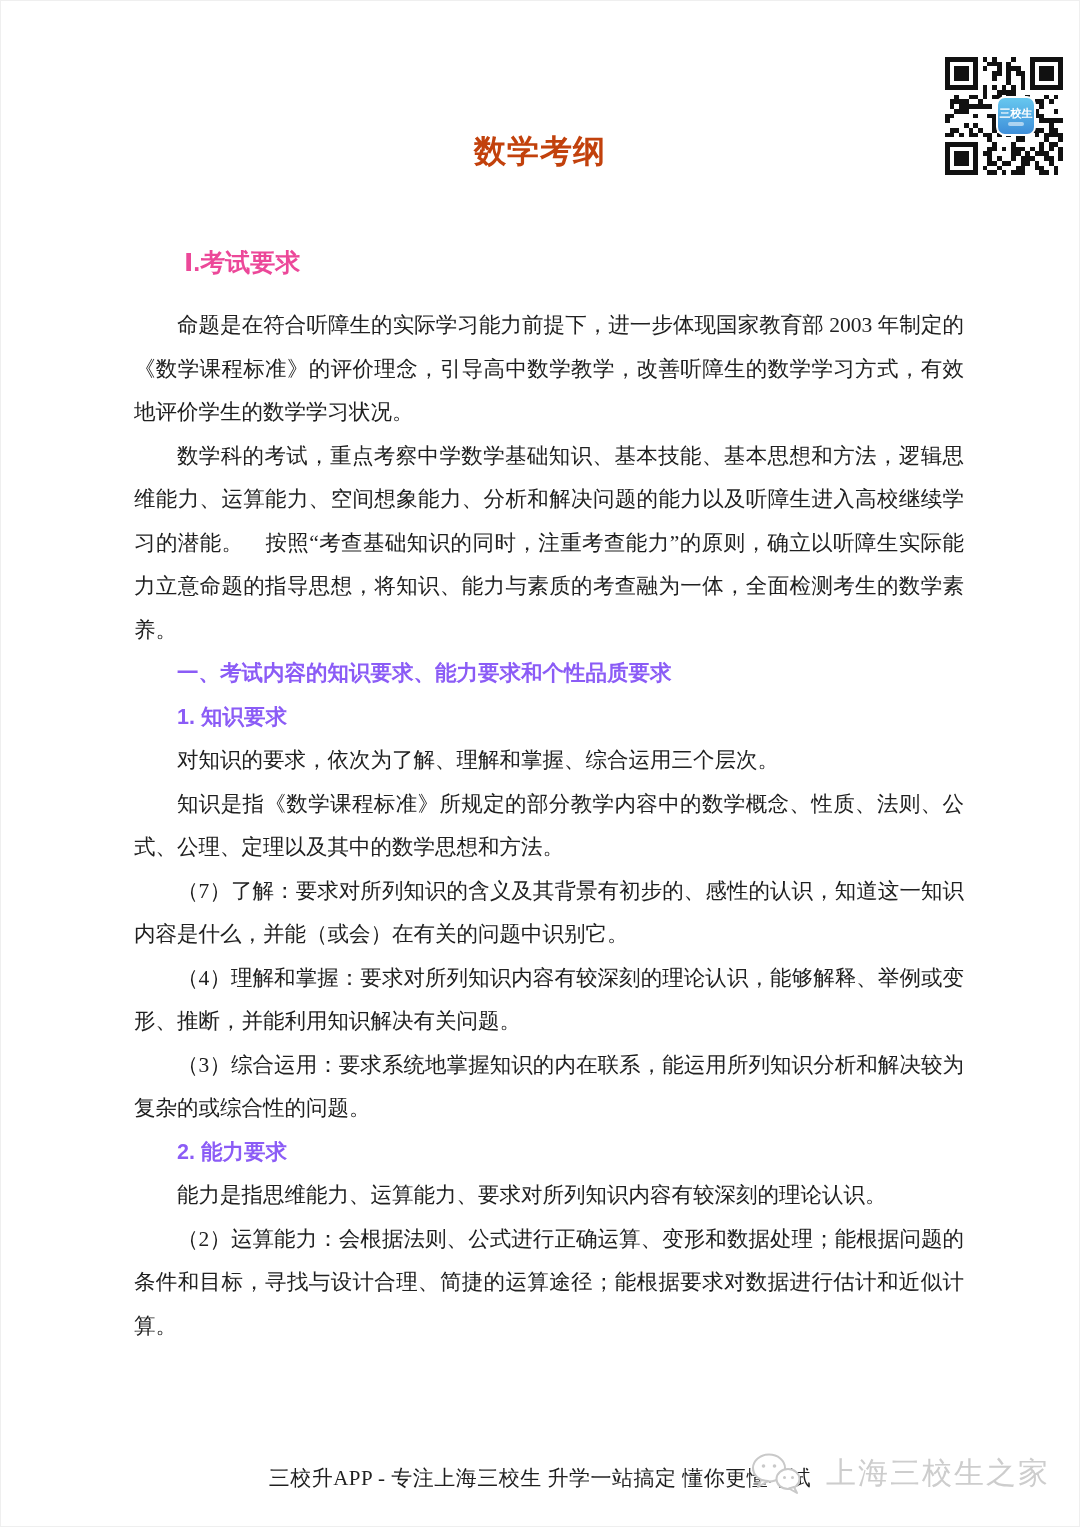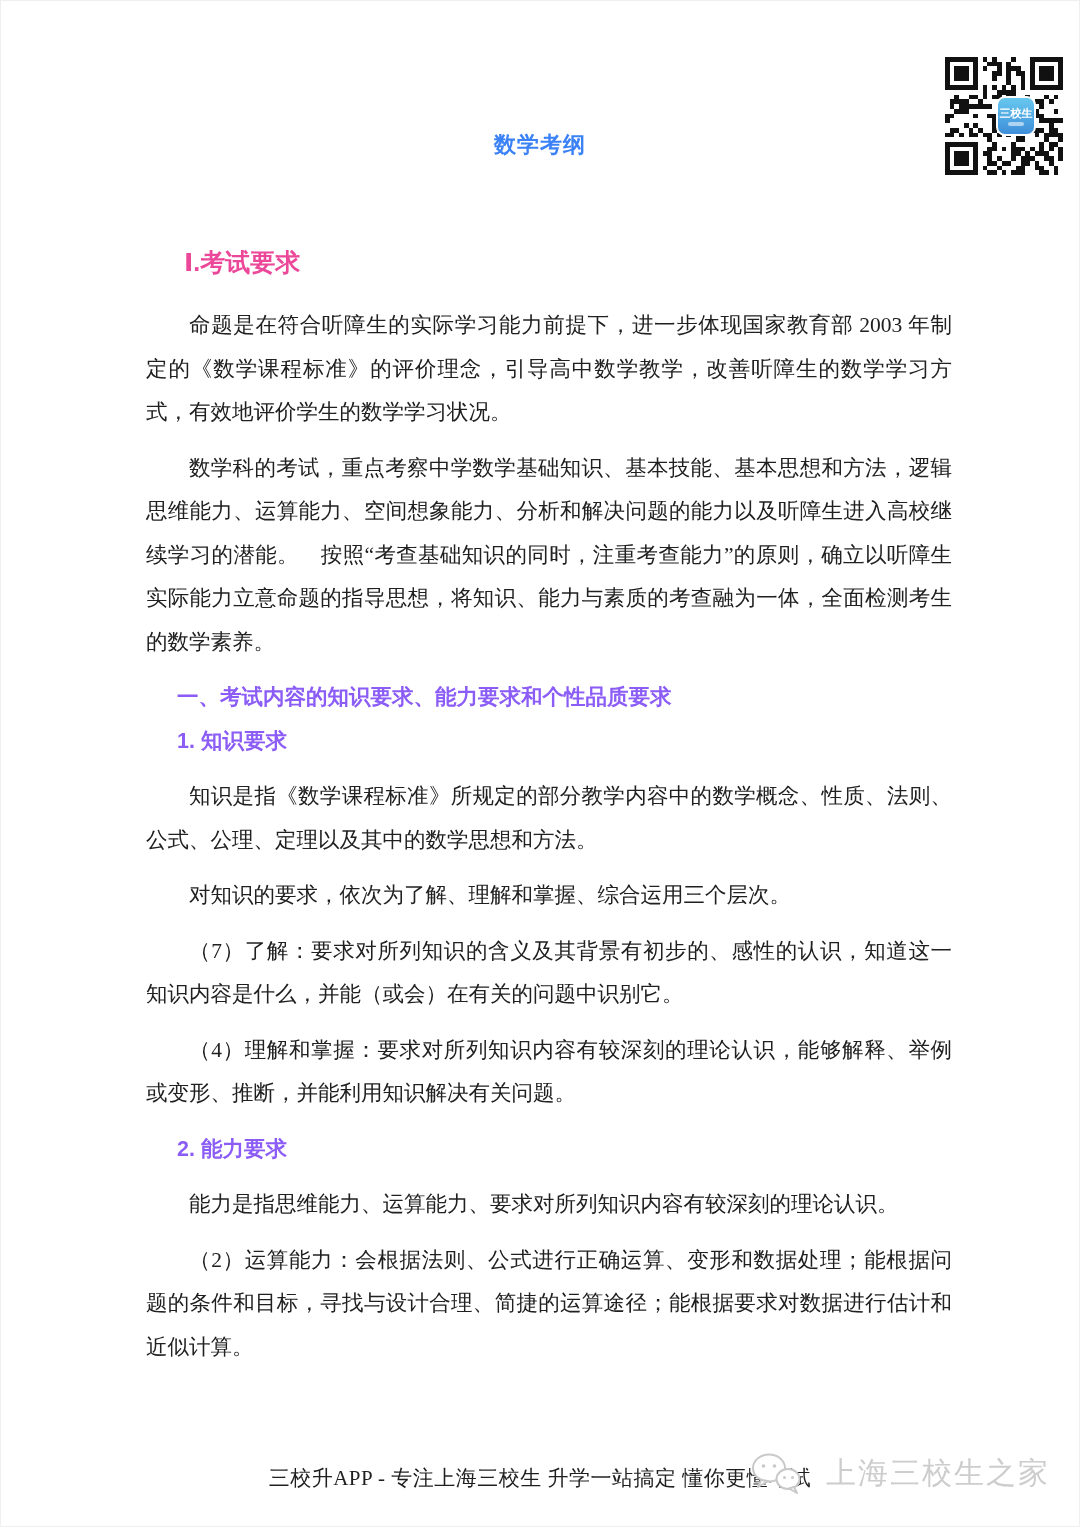--- a/index.html
+++ b/index.html
@@ -17,24 +17,24 @@
     box-shadow: inset 0 0 0 1px #efefef;
   }
 
   
   .doc-title {
     position: absolute;
     top: 130px; left: 0;
     width: 100%;
     text-align: center;
     font-family: "Liberation Sans", "DejaVu Sans", sans-serif;
-    font-size: 22px;
+    font-size: 32px;
     font-weight: 600;
     letter-spacing: 1px;
-    color: #3b82f6;
+    color: #c2410c;
   }
 
   
   .qr-wrap {
     position: absolute;
     top: 57px; left: 945px;
     width: 118px; height: 118px;
   }
   .qr-wrap svg { display: block; }
   .qr-logo {
@@ -89,21 +89,21 @@
     line-height: 43.5px;
     text-indent: 2em;
     margin: 0;
     color: #8b5cf6;
   }
   .content .blk-p {
     font-size: 21.5px;
     line-height: 43.5px;
     text-indent: 2em;
     text-align: justify;
-    margin: 12px;
+    margin: 0;
     color: #202020;
   }
 
   
   .footer {
     position: absolute;
     top: 1464px; left: 0;
     width: 100%;
     text-align: center;
     font-size: 21px;
@@ -434,24 +434,25 @@
   </div>
 
   <div class="doc-title">数学考纲</div>
 
   <div class="content" id="content">
       <div class="blk-h1">Ⅰ.考试要求</div>
       <p class="blk-p">命题是在符合听障生的实际学习能力前提下，进一步体现国家教育部 2003 年制定的《数学课程标准》的评价理念，引导高中数学教学，改善听障生的数学学习方式，有效地评价学生的数学学习状况。</p>
       <p class="blk-p">数学科的考试，重点考察中学数学基础知识、基本技能、基本思想和方法，逻辑思维能力、运算能力、空间想象能力、分析和解决问题的能力以及听障生进入高校继续学习的潜能。　按照“考查基础知识的同时，注重考查能力”的原则，确立以听障生实际能力立意命题的指导思想，将知识、能力与素质的考查融为一体，全面检测考生的数学素养。</p>
       <div class="blk-h2">一、考试内容的知识要求、能力要求和个性品质要求</div>
       <div class="blk-h3">1. 知识要求</div>
+      <p class="blk-p">对知识的要求，依次为了解、理解和掌握、综合运用三个层次。</p>
       <p class="blk-p">知识是指《数学课程标准》所规定的部分教学内容中的数学概念、性质、法则、公式、公理、定理以及其中的数学思想和方法。</p>
-      <p class="blk-p">对知识的要求，依次为了解、理解和掌握、综合运用三个层次。</p>
       <p class="blk-p">（7）了解：要求对所列知识的含义及其背景有初步的、感性的认识，知道这一知识内容是什么，并能（或会）在有关的问题中识别它。</p>
       <p class="blk-p">（4）理解和掌握：要求对所列知识内容有较深刻的理论认识，能够解释、举例或变形、推断，并能利用知识解决有关问题。</p>
+      <p class="blk-p">（3）综合运用：要求系统地掌握知识的内在联系，能运用所列知识分析和解决较为复杂的或综合性的问题。</p>
       <div class="blk-h3">2. 能力要求</div>
       <p class="blk-p">能力是指思维能力、运算能力、要求对所列知识内容有较深刻的理论认识。</p>
       <p class="blk-p">（2）运算能力：会根据法则、公式进行正确运算、变形和数据处理；能根据问题的条件和目标，寻找与设计合理、简捷的运算途径；能根据要求对数据进行估计和近似计算。</p>
     </div>
 
   <div class="footer">三校升APP - 专注上海三校生 升学一站搞定 懂你更懂考试</div>
 
   <div class="watermark">
     <svg class="wechat-icon" width="54" height="46" viewBox="0 0 54 46">
       <ellipse cx="21" cy="18" rx="16" ry="13.5" fill="#ffffff" stroke="#c9c9c9" stroke-width="2"></ellipse>

